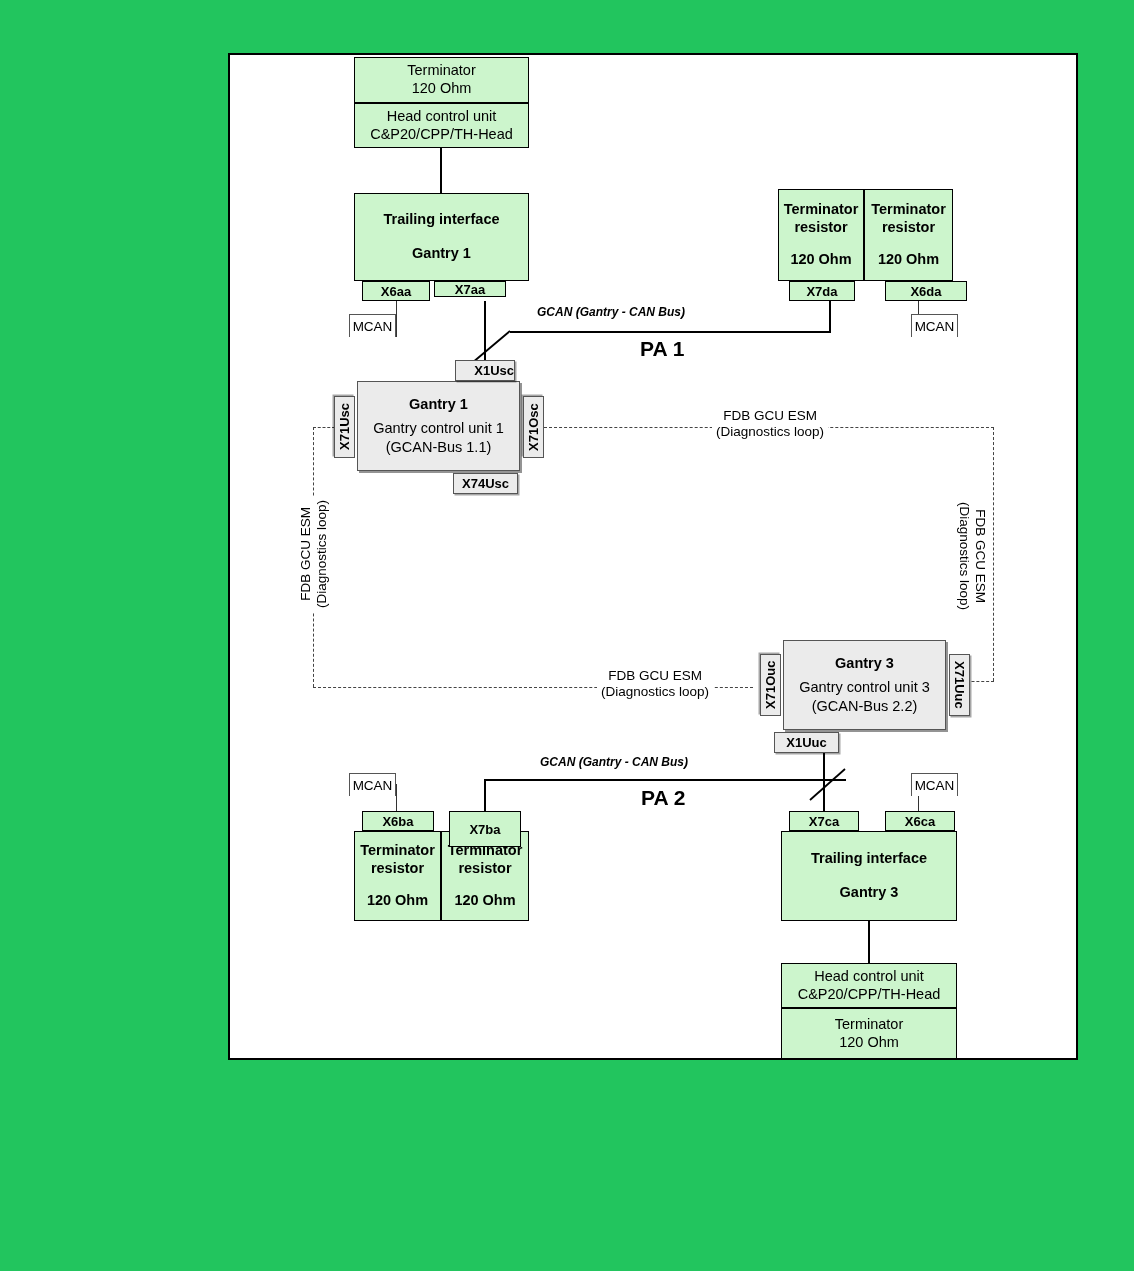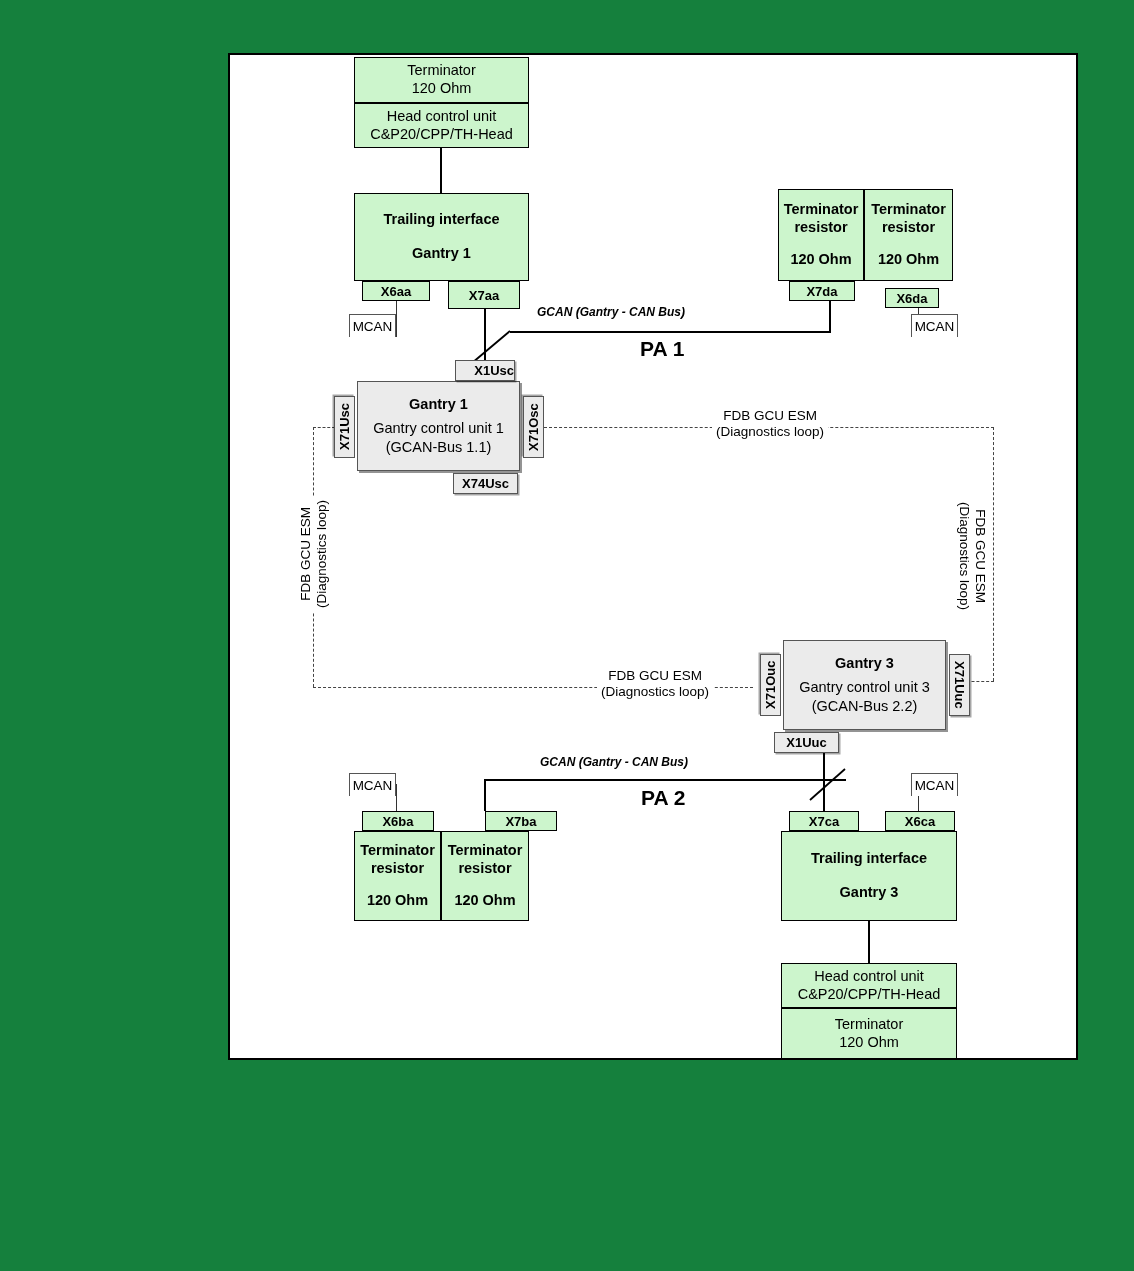--- a/index.html
+++ b/index.html
@@ -5,21 +5,21 @@
   html, body {
     margin: 0;
     padding: 0;
     background: #ffffff;
     font-family: "Liberation Sans", sans-serif;
   }
   #canvas {
     position: relative;
     width: 1134px;
     height: 1271px;
-    background: #15803d;
+    background: #22c55e;
     overflow: hidden;
   }
   .frame {
     position: absolute;
     left: 228px;
     top: 53px;
     width: 850px;
     height: 1007px;
     border: 2px solid #000000;
     box-sizing: border-box;
@@ -175,21 +175,21 @@
   <div class="ln" style="left:440px; top:148px; width:1.5px; height:45px;"></div>
 
   <div class="gbox bold" style="left:354px; top:193px; width:175px; height:88px;">
     <span style="margin-bottom:16px;">Trailing interface</span>
     <span>Gantry 1</span>
   </div>
 
   <div class="conn" style="left:362px; top:281px; width:68px; height:20px;">
     <span>X6aa</span>
   </div>
-  <div class="conn" style="left:448px; top:281px; width:72px; height:28px;">
+  <div class="conn" style="left:434px; top:281px; width:72px; height:16px;">
     <span>X7aa</span>
   </div>
 
   <div class="ln thin" style="left:396px; top:301px; width:1px; height:36px;"></div>
   <div class="mcan" style="left:349px; top:314px; width:47px; height:23px;">
     <span>MCAN</span>
   </div>
 
   <div class="ln" style="left:484px; top:301px; width:1.8px; height:59px;"></div>
 
@@ -200,21 +200,21 @@
   </div>
   <div class="gbox bold" style="left:864px; top:189px; width:89px; height:92px;">
     <span>Terminator</span>
     <span style="margin-bottom:15px;">resistor</span>
     <span>120 Ohm</span>
   </div>
 
   <div class="conn" style="left:789px; top:281px; width:66px; height:20px;">
     <span>X7da</span>
   </div>
-  <div class="conn" style="left:885px; top:281px; width:54px; height:20px;margin-top:7px;">
+  <div class="conn" style="left:885px; top:281px; width:82px; height:20px;">
     <span>X6da</span>
   </div>
 
   <div class="ln thin" style="left:918px; top:301px; width:1px; height:36px;"></div>
   <div class="mcan" style="left:911px; top:314px; width:47px; height:23px;">
     <span>MCAN</span>
   </div>
 
   <div class="ln" style="left:829px; top:301px; width:1.8px; height:31px;"></div>
 
@@ -307,21 +307,21 @@
   </div>
 
   <div class="mcan" style="left:349px; top:773px; width:47px; height:23px;">
     <span>MCAN</span>
   </div>
   <div class="ln thin" style="left:396px; top:784px; width:1px; height:27px;"></div>
 
   <div class="conn" style="left:362px; top:811px; width:72px; height:20px;">
     <span>X6ba</span>
   </div>
-  <div class="conn" style="left:449px; top:811px; width:72px; height:20px;margin-left:36px;">
+  <div class="conn" style="left:449px; top:811px; width:72px; height:36px;">
     <span>X7ba</span>
   </div>
 
   <div class="gbox bold" style="left:354px; top:831px; width:87px; height:90px;">
     <span>Terminator</span>
     <span style="margin-bottom:15px;">resistor</span>
     <span>120 Ohm</span>
   </div>
   <div class="gbox bold" style="left:441px; top:831px; width:88px; height:90px;">
     <span>Terminator</span>

